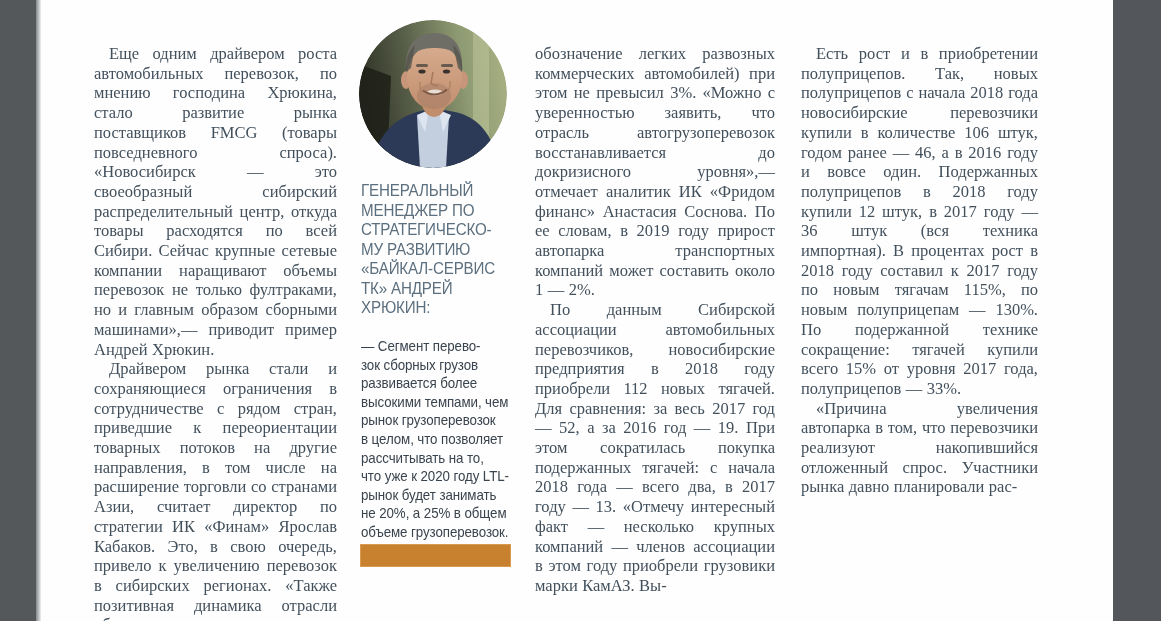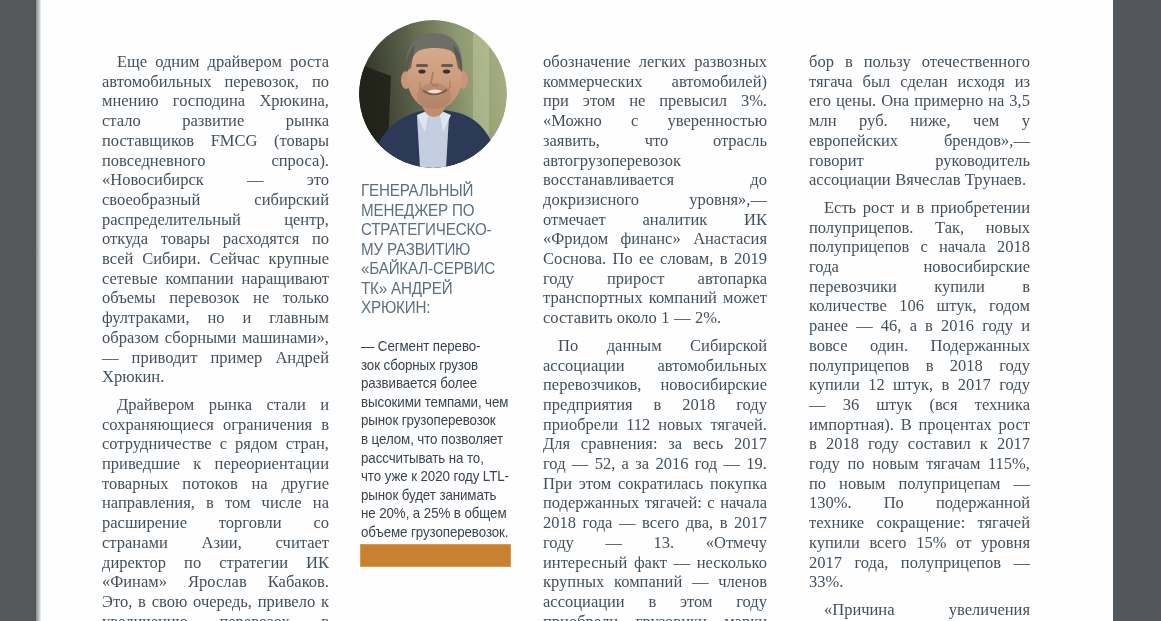--- a/index.html
+++ b/index.html
@@ -17,21 +17,21 @@
 
   
   .textcol{
     position:absolute;top:44px;color:#42505c;
     font-size:16.5px;line-height:19.7px;text-align:justify;
     hyphens:auto;-webkit-hyphens:auto;word-spacing:0.02em;
   }
   .col1{left:94px;width:243px;height:580px;}
   .col3{left:535px;width:240px;height:580px;}
   .col4{left:801px;width:237px;height:580px;}
-  p.para{margin:8px;padding:0;}
+  p.para{margin:0;padding:0;}
   p.indent{text-indent:15px;}
 
   
   .photo{
     position:absolute;left:359px;top:20px;width:148px;height:148px;
     border-radius:50%;overflow:hidden;
   }
   .photo svg{display:block;}
   .caption{
     position:absolute;left:361px;top:181px;width:170px;
@@ -133,18 +133,17 @@
 объеме грузоперевозок.</div>
     <div class="accent-bar"></div>
   </div>
 
   <div class="textcol col3">
     <p class="para">обозначение легких развозных коммерческих автомобилей) при этом не превысил 3%. «Можно с уверенностью заявить, что отрасль автогрузоперевозок восстанавливается до докризисного уровня»,— отмечает аналитик ИК «Фридом финанс» Анастасия Соснова. По ее словам, в 2019 году прирост автопарка транспортных компаний может составить около 1 — 2%.</p>
     <p class="para indent">По данным Сибирской ассоциации автомобильных перевозчиков, новосибирские предприятия в 2018 году приобрели 112 новых тягачей. Для сравнения: за весь 2017 год — 52, а за 2016 год — 19. При этом сократилась покупка подержанных тягачей: с начала 2018 года — всего два, в 2017 году — 13. «Отмечу интересный факт — несколько крупных компаний — членов ассоциации в этом году приобрели грузовики марки КамАЗ. Вы-</p>
   </div>
 
   <div class="textcol col4">
-    <p class="para">бор в пользу отечественного тягача был сделан исходя из его цены. Она примерно на 3,5 млн руб. ниже, чем у европейских брендов»,— говорит руководитель ассоциации Вячеслав Трунаев.</p>
     <p class="para indent">Есть рост и в приобретении полуприцепов. Так, новых полуприцепов с начала 2018 года новосибирские перевозчики купили в количестве 106 штук, годом ранее — 46, а в 2016 году и вовсе один. Подержанных полуприцепов в 2018 году купили 12 штук, в 2017 году — 36 штук (вся техника импортная). В процентах рост в 2018 году составил к 2017 году по новым тягачам 115%, по новым полуприцепам — 130%. По подержанной технике сокращение: тягачей купили всего 15% от уровня 2017 года, полуприцепов — 33%.</p>
     <p class="para indent">«Причина увеличения автопарка в том, что перевозчики реализуют накопившийся отложенный спрос. Участники рынка давно планировали рас-</p>
   </div>
 
 </div>
 
 </body></html>

